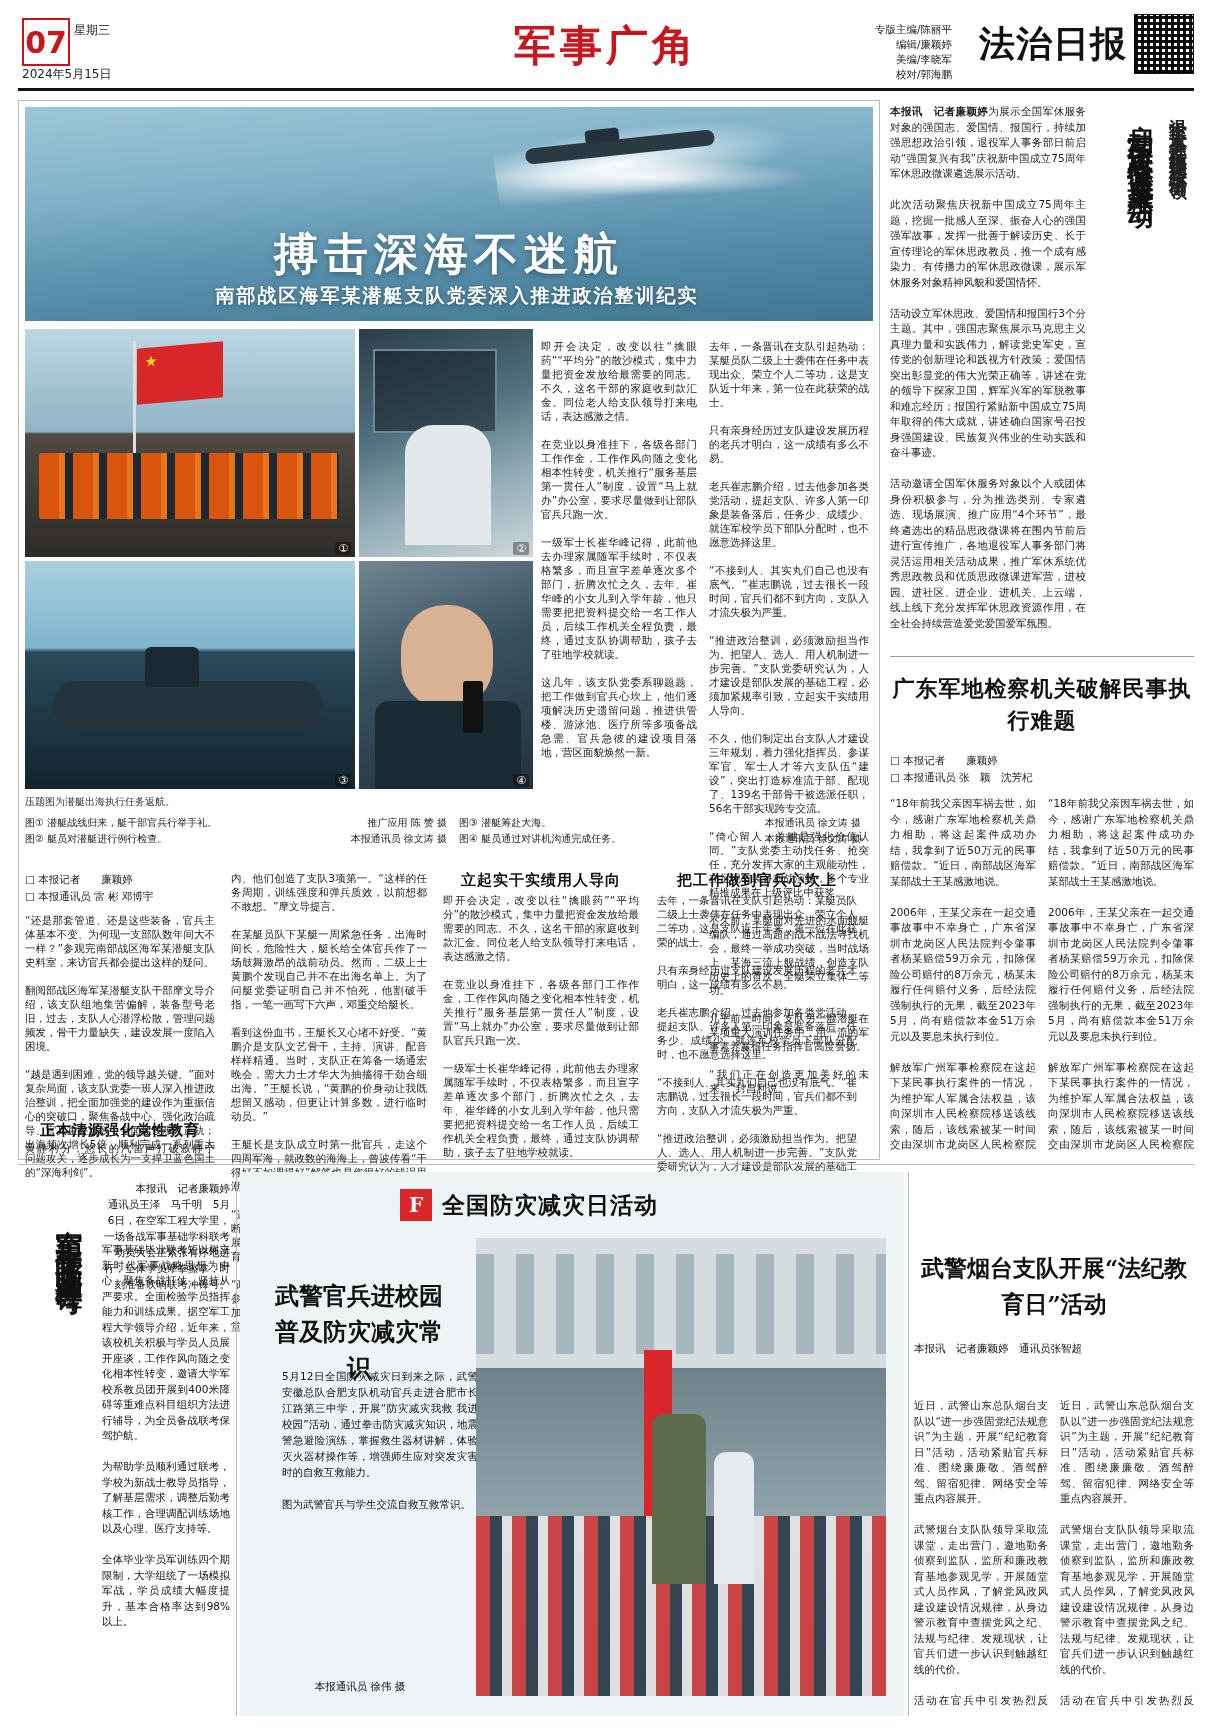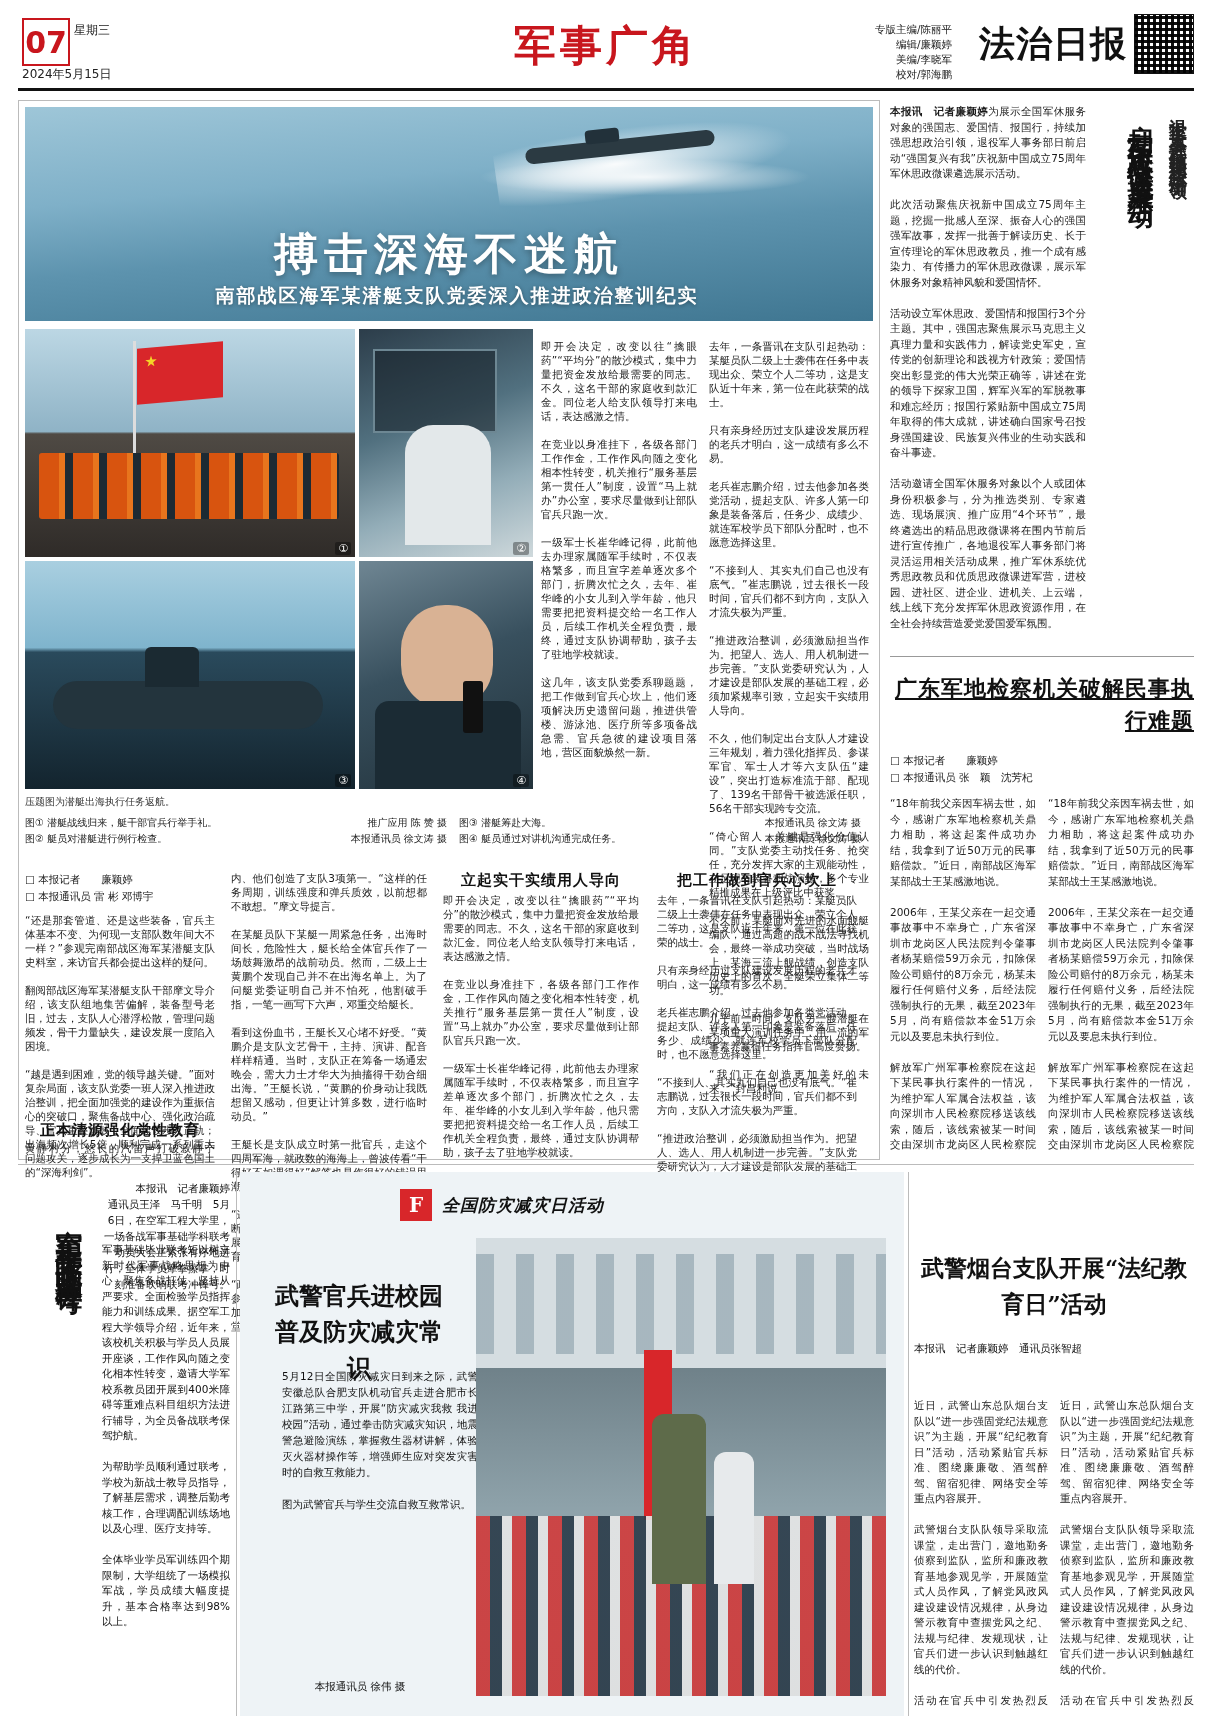--- a/index.html
+++ b/index.html
@@ -106,21 +106,21 @@
   .b-vtitle{position:absolute;left:4px;top:36px;width:70px;height:470px;
     writing-mode:vertical-rl;text-orientation:upright;font-size:27px;font-weight:bold;
     letter-spacing:5px;line-height:46px;font-family:"DejaVu Serif","Liberation Serif",serif;}
   .b-meta{position:absolute;left:84px;top:8px;width:128px;font-size:10.5px;line-height:16px;text-align:right;}
   .b-text{position:absolute;left:84px;top:70px;width:128px;font-size:10.5px;line-height:15.5px;text-align:justify;}
 
   .b-mid{position:absolute;left:222px;top:0;width:664px;height:544px;background:#eef3f6;}
   .dr-banner{position:absolute;left:160px;top:16px;width:300px;height:34px;display:flex;align-items:center;gap:10px;}
   .dr-logo{width:32px;height:32px;background:#d8262a;color:#fff;font-weight:bold;font-size:20px;
     display:flex;align-items:center;justify-content:center;font-family:"DejaVu Serif",serif;}
-  .dr-banner-text{font-size:17px;font-weight:bold;color:#111;letter-spacing:1px;font-style:italic;}
+  .dr-banner-text{font-size:23px;font-weight:bold;color:#111;letter-spacing:1px;}
   .b-mid-head{position:absolute;left:24px;top:106px;width:190px;font-size:24px;font-weight:bold;
     line-height:36px;text-align:center;font-family:"DejaVu Serif","Liberation Serif",serif;}
   .b-mid-text{position:absolute;left:22px;top:196px;width:196px;font-size:10.5px;line-height:16px;text-align:justify;margin-left:20px;}
   .b-mid-credit{position:absolute;left:22px;top:508px;width:196px;font-size:10.5px;text-align:center;}
   .b-photo{position:absolute;left:236px;top:66px;width:410px;height:458px;
     background:linear-gradient(180deg,#c9d4d9 0%,#a9b9c2 26%,#6f8189 28%,#8fa3ab 60%,#7d8f97 100%);overflow:hidden;}
   .b-photo .bldg{position:absolute;left:0;top:0;width:410px;height:130px;background:#d5dde1;}
   .b-photo .bldg-rows{position:absolute;left:0;top:16px;width:410px;height:100px;
     background:repeating-linear-gradient(90deg,#9fb0b9 0 18px,#d5dde1 18px 40px);opacity:.85;}
   .b-photo .banner{position:absolute;left:168px;top:112px;width:28px;height:170px;background:#d8262a;}
@@ -313,21 +313,21 @@
       <div class="r-text" style="left:0;top:4px;width:196px;height:540px;white-space:pre-line;"><span style="font-weight:bold;">本报讯　记者廉颖婷</span><span>为展示全国军休服务对象的强国志、爱国情、报国行，持续加强思想政治引领，退役军人事务部日前启动“强国复兴有我”庆祝新中国成立75周年军休思政微课遴选展示活动。
 
 此次活动聚焦庆祝新中国成立75周年主题，挖掘一批感人至深、振奋人心的强国强军故事，发挥一批善于解读历史、长于宣传理论的军休思政教员，推一个成有感染力、有传播力的军休思政微课，展示军休服务对象精神风貌和爱国情怀。
 
 活动设立军休思政、爱国情和报国行3个分主题。其中，强国志聚焦展示马克思主义真理力量和实践伟力，解读党史军史，宣传党的创新理论和践视方针政策；爱国情突出彰显党的伟大光荣正确等，讲述在党的领导下探家卫国，辉军兴军的军脱教事和难忘经历；报国行紧贴新中国成立75周年取得的伟大成就，讲述确白国家号召投身强国建设、民族复兴伟业的生动实践和奋斗事迹。
 
 活动邀请全国军休服务对象以个人或团体身份积极参与，分为推选类别、专家遴选、现场展演、推广应用“4个环节”，最终遴选出的精品思政微课将在围内节前后进行宣传推广，各地退役军人事务部门将灵活运用相关活动成果，推广军休系统优秀思政教员和优质思政微课进军营，进校园、进社区、进企业、进机关、上云端，线上线下充分发挥军休思政资源作用，在全社会持续营造爱党爱国爱军氛围。</span></div>
 
       <div class="hsep" style="left:0;top:556px;width:304px;"></div>
 
-      <div class="r-head" style="left:0;top:572px;width:304px;text-align:right;text-decoration:underline;">广东军地检察机关破解民事执行难题</div>
+      <div class="r-head" style="left:0;top:572px;width:304px;text-align:center;">广东军地检察机关破解民事执行难题</div>
 
       <div class="r-meta" style="left:0;top:652px;width:304px;">
         <div>□ 本报记者　　廉颖婷</div>
         <div>□ 本报通讯员 张　颖　沈芳杞</div>
       </div>
 
       <div class="r-text" style="left:0;top:696px;width:146px;height:356px;white-space:pre-line;overflow:hidden;">“18年前我父亲因车祸去世，如今，感谢广东军地检察机关鼎力相助，将这起案件成功办结，我拿到了近50万元的民事赔偿款。”近日，南部战区海军某部战士王某感激地说。
 
 2006年，王某父亲在一起交通事故事中不幸身亡，广东省深圳市龙岗区人民法院判令肇事者杨某赔偿59万余元，扣除保险公司赔付的8万余元，杨某未履行任何赔付义务，后经法院强制执行的无果，截至2023年5月，尚有赔偿款本金51万余元以及要息未执行到位。
 

